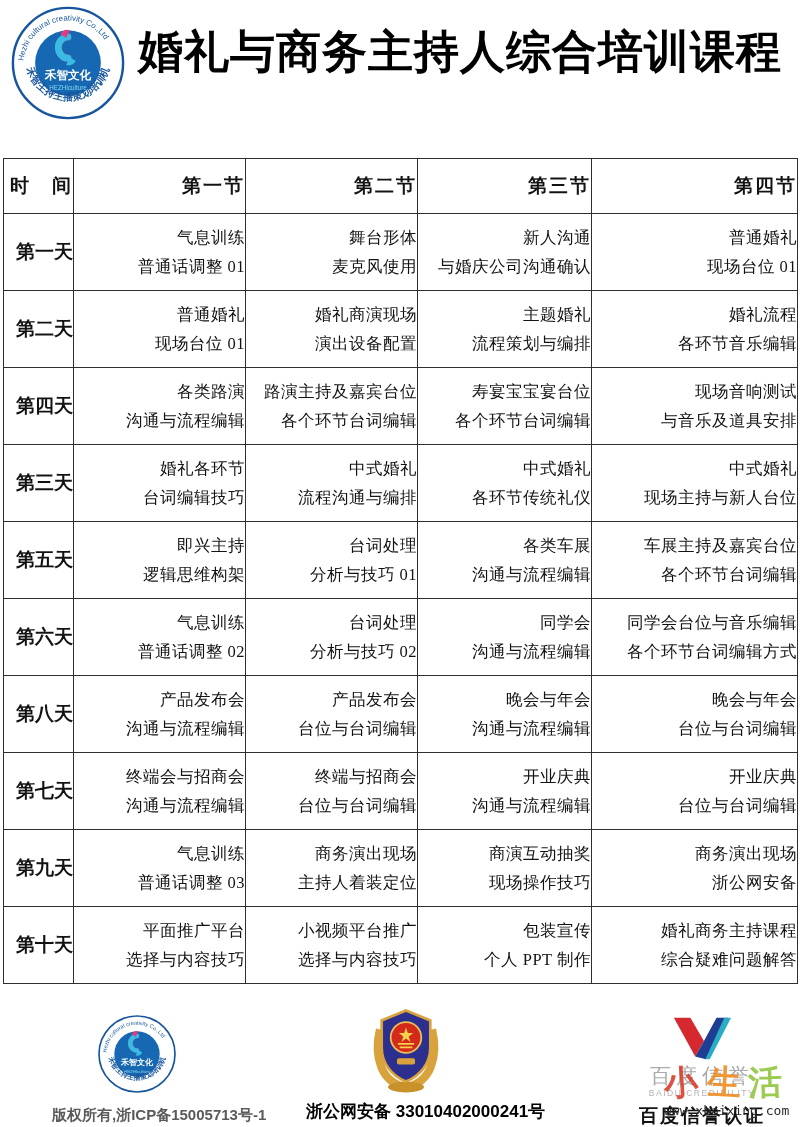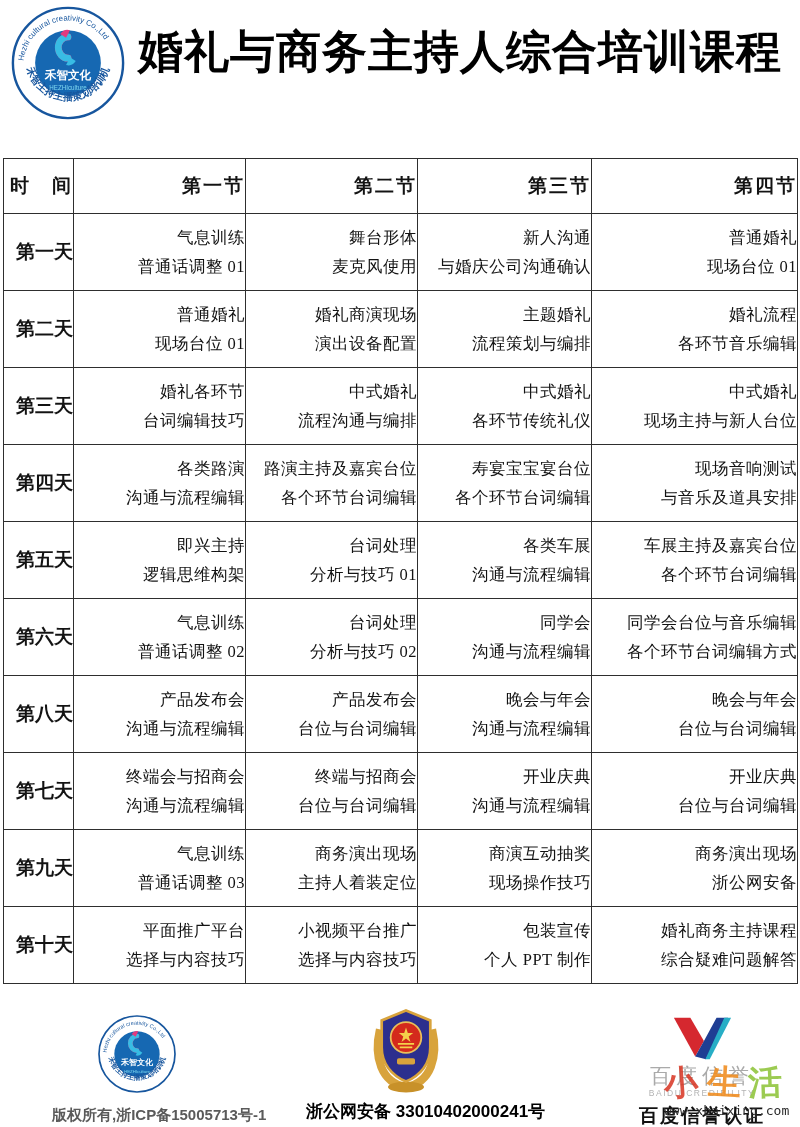--- a/index.html
+++ b/index.html
@@ -161,55 +161,55 @@
       <td>
           <div class="cell-line">主题婚礼</div>
           <div class="cell-line">流程策划与编排</div>
         </td>
       <td>
           <div class="cell-line">婚礼流程</div>
           <div class="cell-line">各环节音乐编辑</div>
         </td>
     </tr>
     <tr>
+      <th>第四天</th>
+      <td>
+          <div class="cell-line">各类路演</div>
+          <div class="cell-line">沟通与流程编辑</div>
+        </td>
+      <td>
+          <div class="cell-line">路演主持及嘉宾台位</div>
+          <div class="cell-line">各个环节台词编辑</div>
+        </td>
+      <td>
+          <div class="cell-line">寿宴宝宝宴台位</div>
+          <div class="cell-line">各个环节台词编辑</div>
+        </td>
+      <td>
+          <div class="cell-line">现场音响测试</div>
+          <div class="cell-line">与音乐及道具安排</div>
+        </td>
+    </tr>
+    <tr>
       <th>第三天</th>
       <td>
           <div class="cell-line">婚礼各环节</div>
           <div class="cell-line">台词编辑技巧</div>
         </td>
       <td>
           <div class="cell-line">中式婚礼</div>
           <div class="cell-line">流程沟通与编排</div>
         </td>
       <td>
           <div class="cell-line">中式婚礼</div>
           <div class="cell-line">各环节传统礼仪</div>
         </td>
       <td>
           <div class="cell-line">中式婚礼</div>
           <div class="cell-line">现场主持与新人台位</div>
-        </td>
-    </tr>
-    <tr>
-      <th>第四天</th>
-      <td>
-          <div class="cell-line">各类路演</div>
-          <div class="cell-line">沟通与流程编辑</div>
-        </td>
-      <td>
-          <div class="cell-line">路演主持及嘉宾台位</div>
-          <div class="cell-line">各个环节台词编辑</div>
-        </td>
-      <td>
-          <div class="cell-line">寿宴宝宝宴台位</div>
-          <div class="cell-line">各个环节台词编辑</div>
-        </td>
-      <td>
-          <div class="cell-line">现场音响测试</div>
-          <div class="cell-line">与音乐及道具安排</div>
         </td>
     </tr>
     <tr>
       <th>第五天</th>
       <td>
           <div class="cell-line">即兴主持</div>
           <div class="cell-line">逻辑思维构架</div>
         </td>
       <td>
           <div class="cell-line">台词处理</div>

